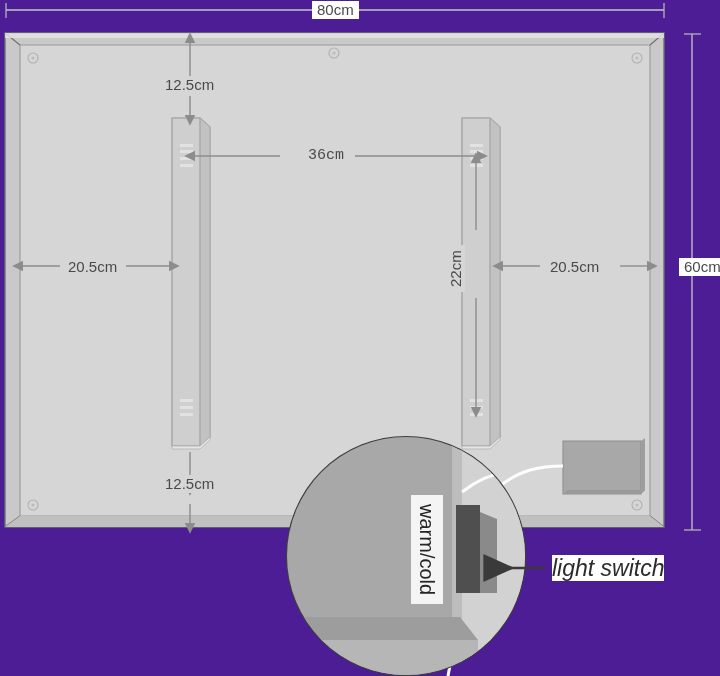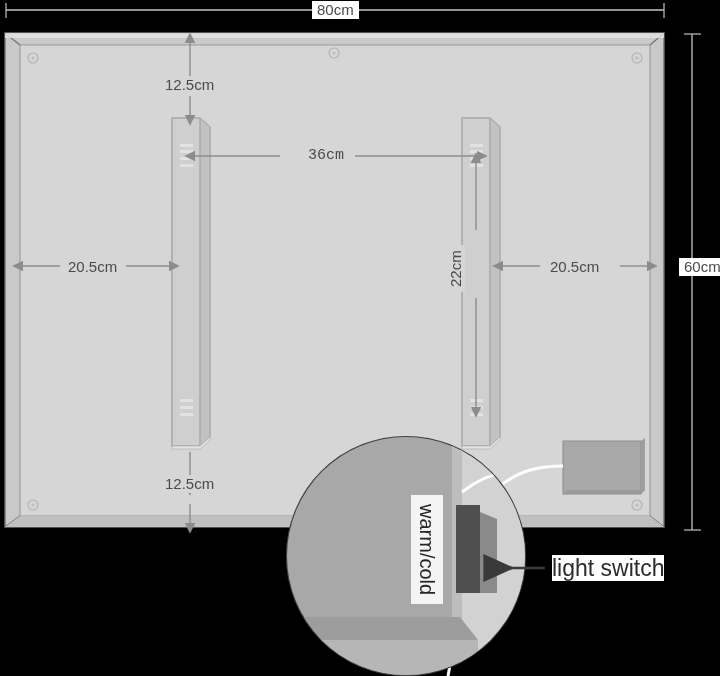--- a/index.html
+++ b/index.html
@@ -7,21 +7,21 @@
     padding: 0;
     background: #ffffff;
   }
   body {
     font-family: "Liberation Sans", sans-serif;
   }
   #stage {
     position: relative;
     width: 720px;
     height: 676px;
-    background: #000000;
+    background: #4c1d95;
     overflow: hidden;
   }
   #stage svg {
     position: absolute;
     left: 0;
     top: 0;
   }
   .dim-label {
     position: absolute;
     font-family: "Liberation Sans", sans-serif;
@@ -241,15 +241,15 @@
   <div class="dim-label" style="left:63px; top:258px;">20.5cm</div>
 
   <div class="dim-label" style="left:545px; top:258px;">20.5cm</div>
 
   <div class="dim-label" style="left:303px; top:147px;font-family:Liberation Mono, monospace;">36cm</div>
 
   <div class="dim-label vertical" style="left:447px; top:292px;">22cm</div>
 
   <div class="switch-tag" style="left:443px; top:495px;">warm/cold</div>
 
-  <div class="callout-label" style="left:552px; top:555px;">light switch</div>
+  <div class="callout-label" style="left:552px; top:555px;font-style:italic;">light switch</div>
 
 </div>
 
 </body></html>

